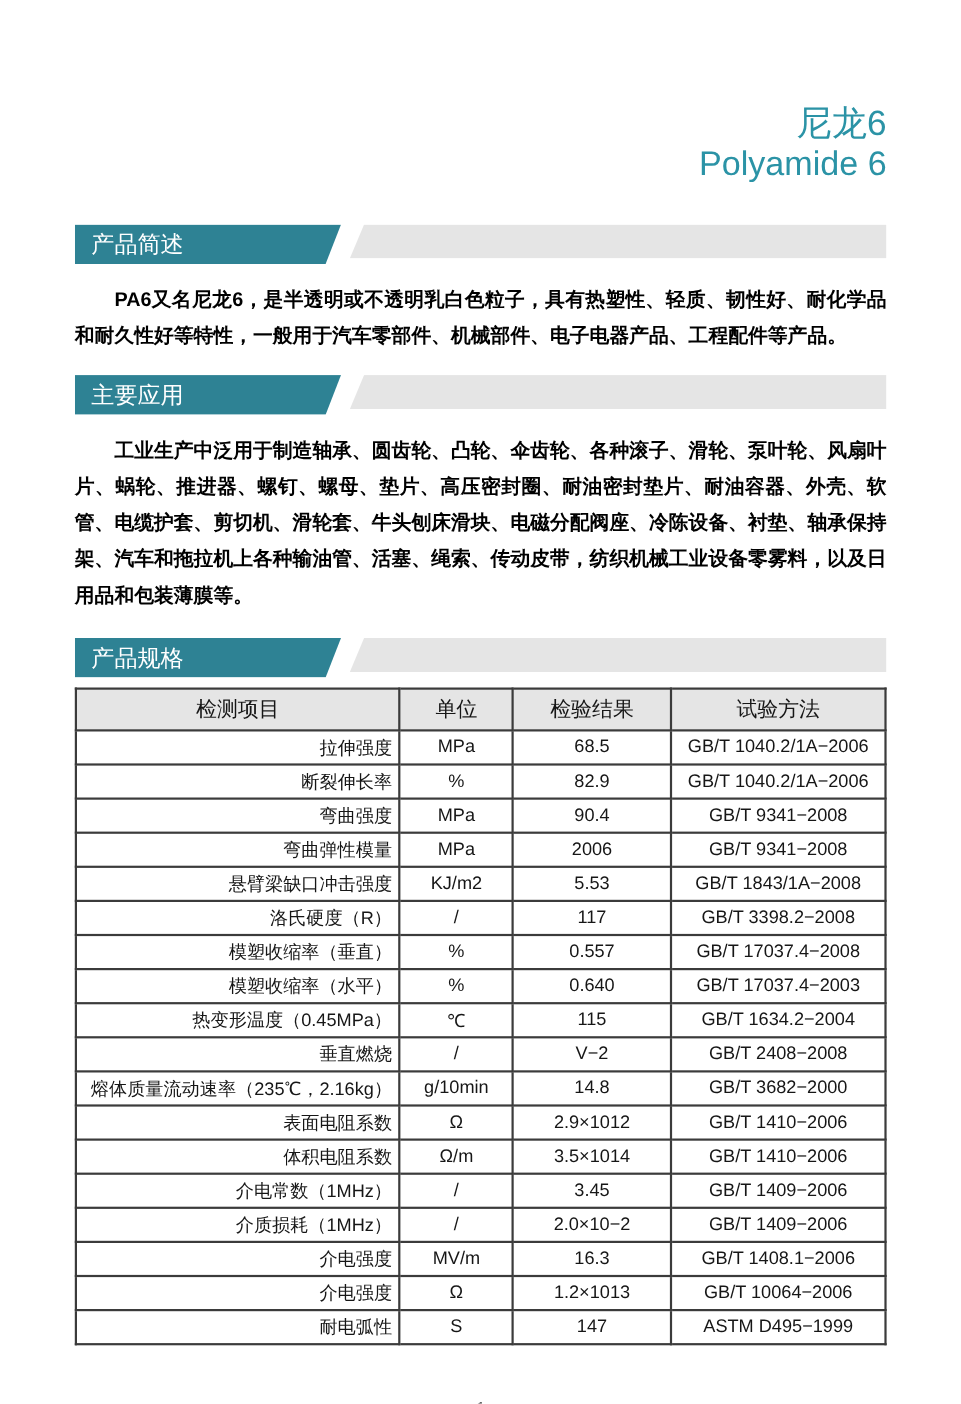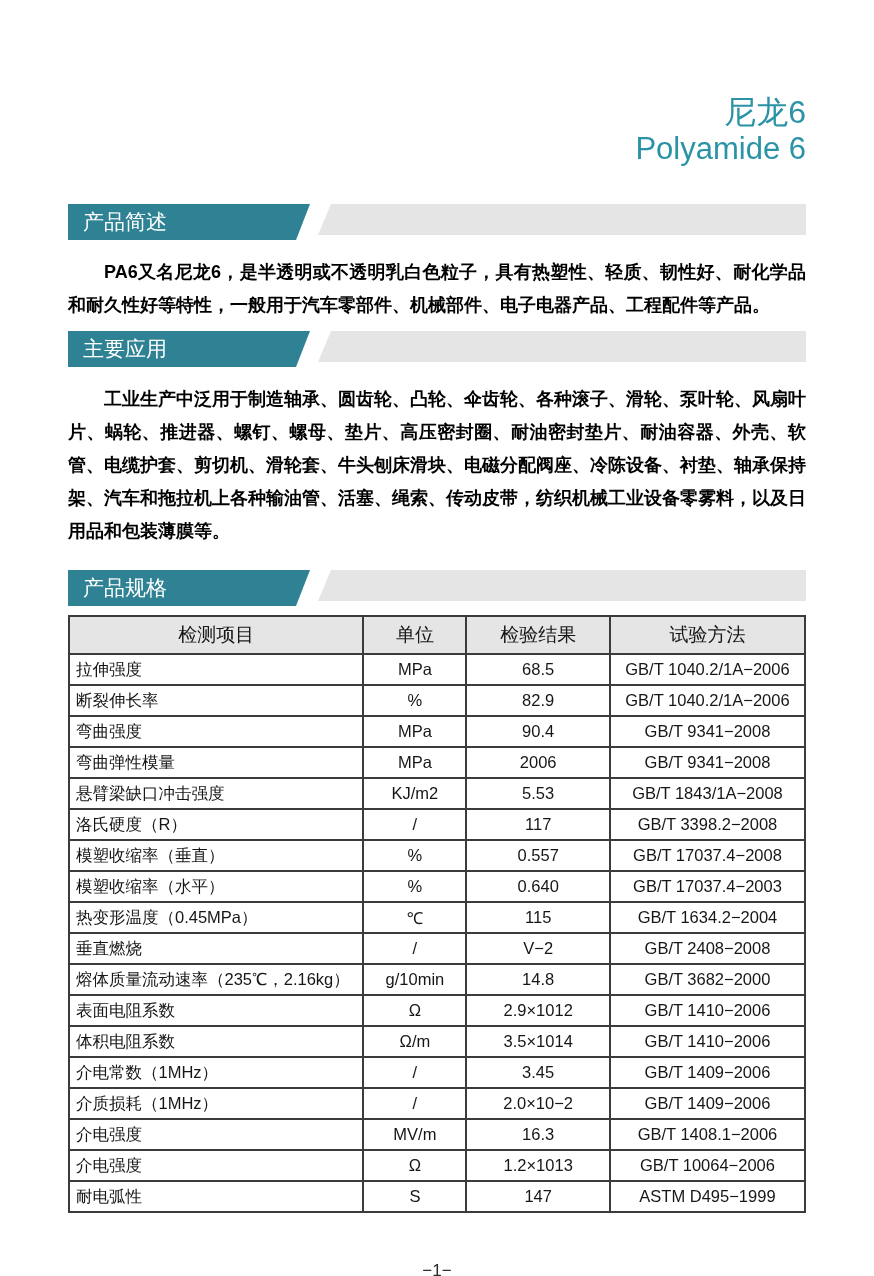--- a/index.html
+++ b/index.html
@@ -28,21 +28,21 @@
     display:flex; align-items:center;
     padding-left:15px;
     clip-path:polygon(0 0, 100% 0, calc(100% - 14px) 100%, 0 100%);
   }
   .sec-bar {
     flex:1; height:31px; margin-left:8px;
     background:#e5e5e5;
     clip-path:polygon(13px 0, 100% 0, 100% 100%, 0 100%);
   }
   .mt-h1 { margin-top:36px;text-align:center; }
-  .mt-h2 { margin-top:9px; }
+  .mt-h2 { margin-top:19px; }
   .mt-h3 { margin-top:22px; }
 
   
   .para {
     margin-top:16px;
     font-size:18px;
     line-height:33px;
     text-align:justify;
     text-indent:2em;
     color:#000000;
@@ -66,21 +66,21 @@
     font-weight:normal;
     color:#161616;
     text-align:center;
   }
   table.spec td {
     height:31px;
     font-size:16.5px;
     color:#161616;
     padding:1px 6px;
   }
-  td.c-item { text-align:left; padding-left:14px; }
+  td.c-item { text-align:right; padding-left:14px; }
   td.c-center { text-align:center; }
 
   
   .page-number {
     margin-top:48px;
     text-align:center;
     font-size:17px;
     color:#2b2b2b;
   }
 </style>

